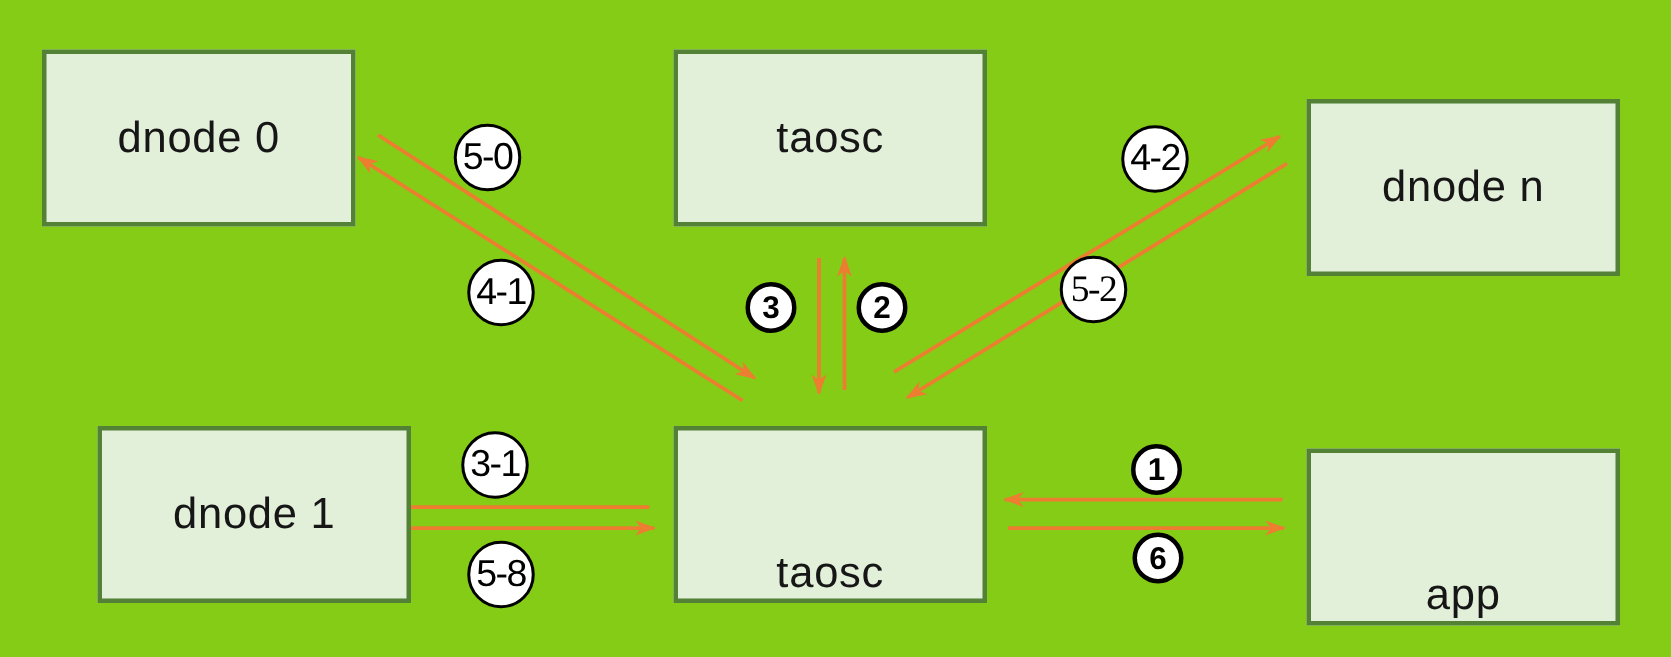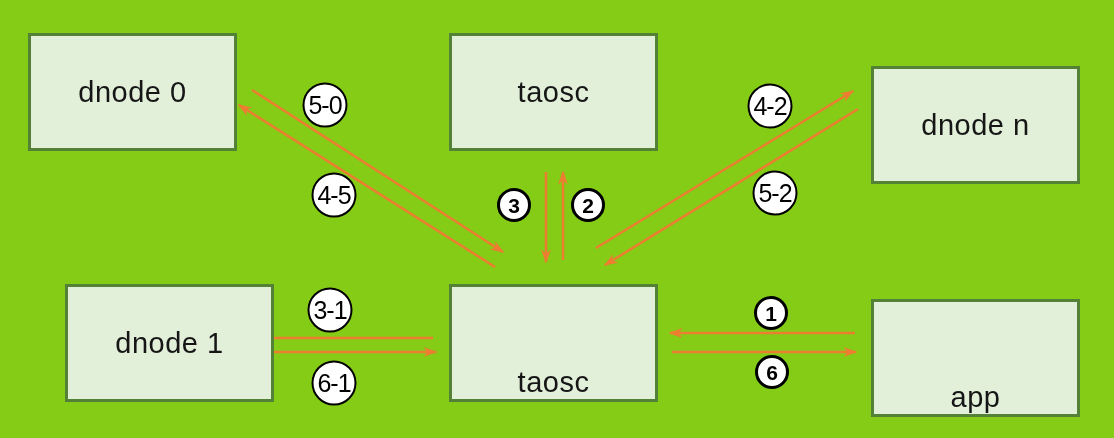--- a/index.html
+++ b/index.html
@@ -49,21 +49,21 @@
   .n-dnoden{left:871px;top:46px;margin-top:20px;}
   .n-dnode1{left:32px;top:284px;margin-left:33px;}
   .n-taosc{left:449px;top:284px;align-items:flex-end;}
   .n-app{left:871px;top:299px;align-items:flex-end;}
   
   .l-50{left:325px;top:105px;}
   .l-40{left:334px;top:195px;}
   .l-3{left:514px;top:205px;}
   .l-2{left:588px;top:205px;}
   .l-42{left:770px;top:106px;}
-  .l-52{left:775px;top:193px;}
+  .l-52{left:729px;top:193px;font-family:Liberation Serif, serif;}
   .l-41{left:330px;top:310px;}
   .l-51{left:334px;top:383px;}
   .l-1{left:771px;top:313px;}
   .l-6{left:772px;top:372px;}
 </style>
 </head>
 <body>
 
 <div class="canvas">
 
@@ -100,23 +100,23 @@
     <span>dnode 1</span>
   </div>
   <div class="node n-taosc">
     <span>taosc</span>
   </div>
   <div class="node n-app">
     <span>app</span>
   </div>
 
   <div class="clabel pill l-50">5-0</div>
-  <div class="clabel pill l-40">4-5</div>
+  <div class="clabel pill l-40">4-1</div>
   <div class="clabel digit l-3">3</div>
   <div class="clabel digit l-2">2</div>
   <div class="clabel pill l-42">4-2</div>
   <div class="clabel pill l-52">5-2</div>
   <div class="clabel pill l-41">3-1</div>
-  <div class="clabel pill l-51">6-1</div>
+  <div class="clabel pill l-51">5-8</div>
   <div class="clabel digit l-1">1</div>
   <div class="clabel digit l-6">6</div>
 
 </div>
 
 </body></html>

